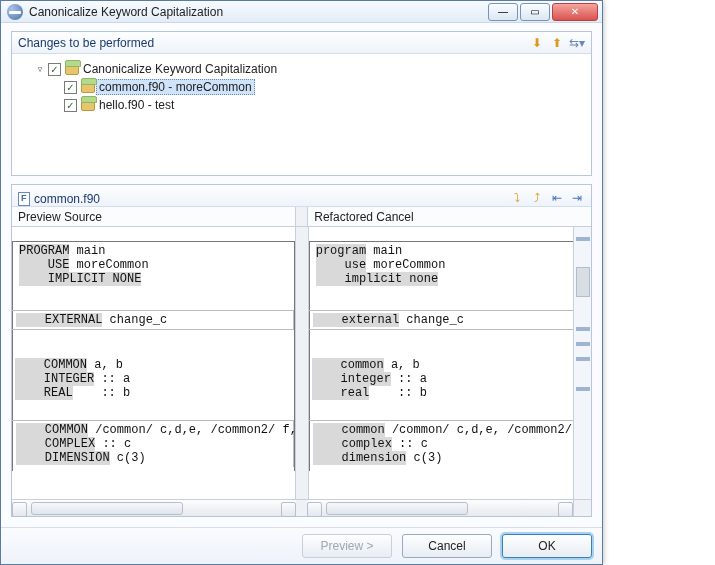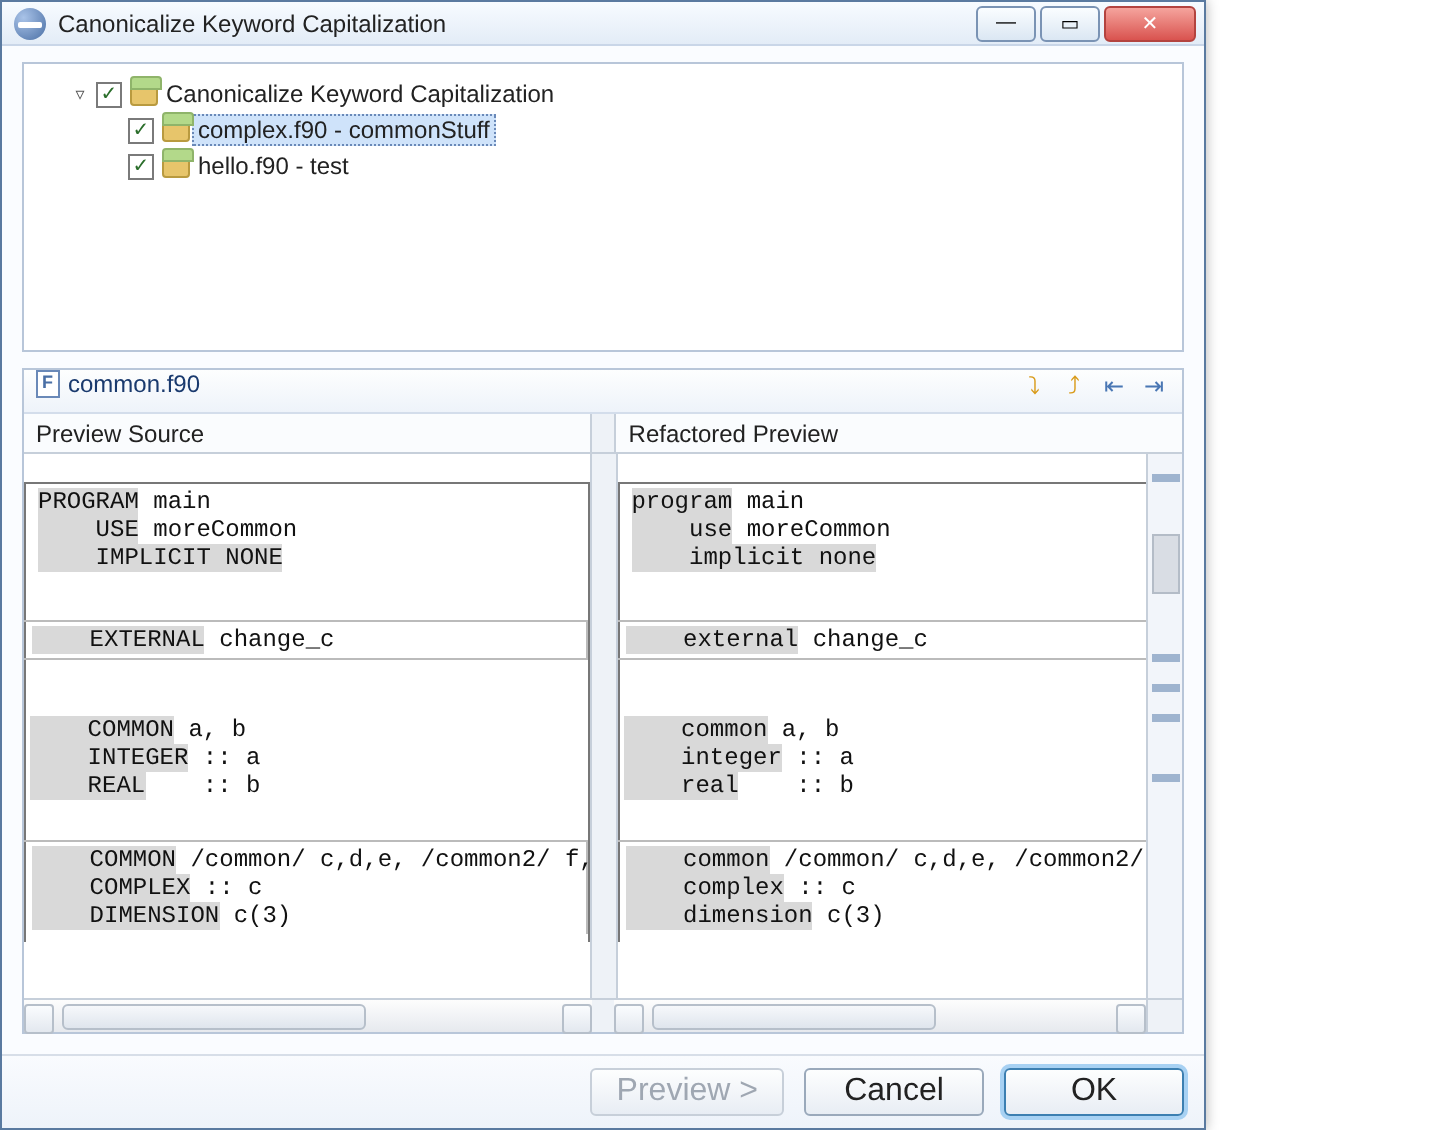--- a/index.html
+++ b/index.html
@@ -144,21 +144,21 @@
     background:#fff;
     display:flex;
     flex-direction:column;
     min-height:0;
   }
   .diff-hdr {
     height:22px;
     background:linear-gradient(#fdfefe,#eef3fa);
     border-bottom:1px solid #d3ddeb;
     display:flex;
-    align-items:flex-start;
+    align-items:flex-end;
     padding:0 6px;
   }
   .diff-hdr .file-ic {
     width:12px; height:14px;
     background:#fff; border:1px solid #6a89b8;
     margin-right:4px;
     position:relative;
   }
   .diff-hdr .file-ic::after{
     content:"F"; position:absolute; left:2px; top:0px;
@@ -269,21 +269,21 @@
     background:linear-gradient(#f9fbfe,#eef3fa);
   }
   .btn {
     min-width:90px;
     height:24px;
     border:1px solid #9aa9bb;
     border-radius:3px;
     background:linear-gradient(#fdfefe,#e8edf4);
     display:flex; align-items:center; justify-content:center;
     color:#222;
-    font-size:16px;
+    font-size:12px;
     padding:0 12px;
   }
   .btn.primary {
     border:1px solid #3c7fb1;
     box-shadow:0 0 0 2px #a7d1f3;
   }
   .btn.disabled { color:#9fa7b2; border-color:#c7cfd9; }
   .panel.changes { height:145px; min-height:145px;}
 </style>
 </head>
@@ -297,31 +297,39 @@
     <div class="win-btns">
       <div class="win-btn">—</div>
       <div class="win-btn">▭</div>
       <div class="win-btn close">✕</div>
     </div>
   </div>
 
   <div class="content">
 
     <div class="panel changes">
+      <div class="panel-hdr">
+        <span class="hdr-title">Changes to be performed</span>
+        <div class="hdr-icons">
+          <span class="hdr-ic" style="color:#d99b1a;">⬇</span>
+          <span class="hdr-ic" style="color:#d99b1a;">⬆</span>
+          <span class="hdr-ic" style="color:#6a89b8;">⇆▾</span>
+        </div>
+      </div>
       <div class="tree">
         <div class="tree-row l1">
           <span class="caret">▿</span>
           <span class="chk">✓</span>
           <span class="fldico"></span>
           <span class="lbl">Canonicalize Keyword Capitalization</span>
         </div>
         <div class="tree-row l2 selected">
           <span class="chk">✓</span>
           <span class="fldico"></span>
-          <span class="lbl">complex.f90 - commonStuff</span>
+          <span class="lbl">common.f90 - moreCommon</span>
         </div>
         <div class="tree-row l2">
           <span class="chk">✓</span>
           <span class="fldico"></span>
           <span class="lbl">hello.f90 - test</span>
         </div>
       </div>
     </div>
 
     <div class="gap"></div>
@@ -335,21 +343,21 @@
           <span class="hdr-ic" style="color:#d99b1a;">⤴</span>
           <span class="hdr-ic" style="color:#4a77b4;">⇤</span>
           <span class="hdr-ic" style="color:#4a77b4;">⇥</span>
         </div>
       </div>
 
       <div class="diff-body">
         <div class="col-headers">
           <div class="left">Preview Source</div>
           <div class="gutter"></div>
-          <div class="right">Refactored Preview</div>
+          <div class="right">Refactored Cancel</div>
         </div>
 
         <div class="code-cols">
 
           <div class="code-pane left">
 <div class="region-top"><span class="highlight">PROGRAM</span><span> main</span>
 <span class="highlight">    USE</span><span> moreCommon</span>
 <span class="highlight">    IMPLICIT</span><span class="highlight"> NONE</span></div><div class="region-box"><span>    </span><div class="sub-box"><span class="highlight">    EXTERNAL</span><span> change_c</span></div>
 <span>    </span>
 <span class="highlight">    COMMON</span><span> a, b</span>

